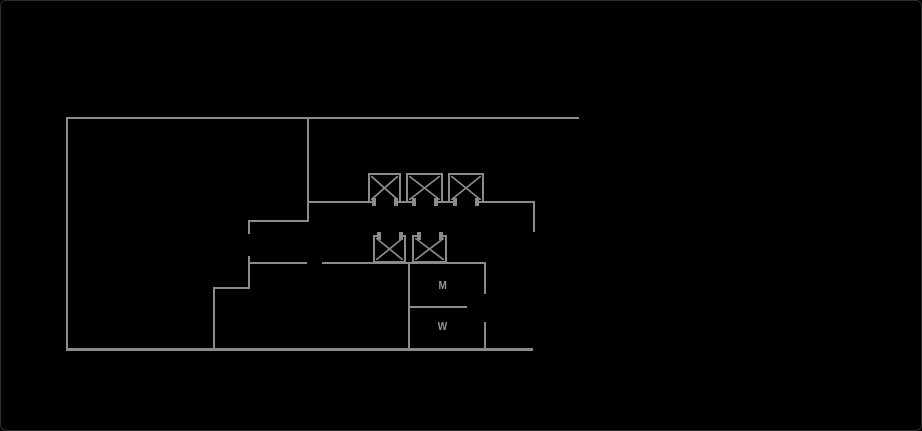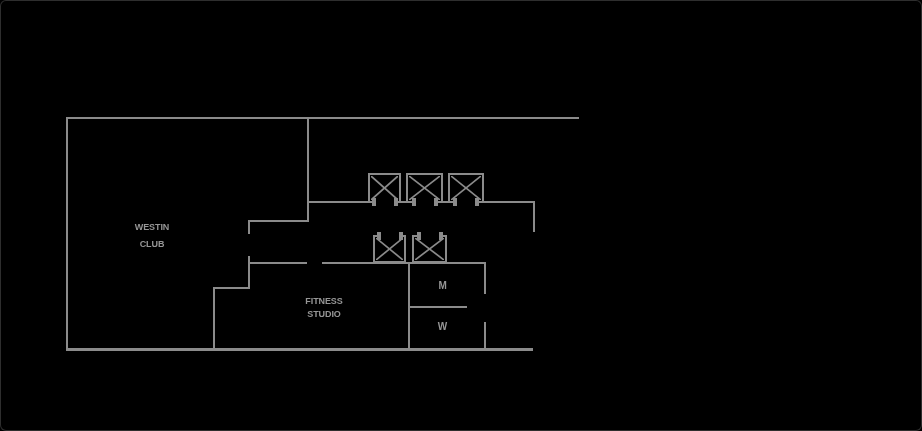--- a/index.html
+++ b/index.html
@@ -109,24 +109,16 @@
     <div class="door"></div>
   </div>
   <div class="elev door-top" style="left:412px;top:235px;width:35px;height:28px">
     <svg viewBox="0 0 10 10" preserveAspectRatio="none">
         <line x1="0" y1="0" x2="10" y2="10" vector-effect="non-scaling-stroke"></line>
         <line x1="10" y1="0" x2="0" y2="10" vector-effect="non-scaling-stroke"></line>
       </svg>
     <div class="door"></div>
   </div>
 
-  <div class="room-label lbl-westin" style="left:102px;top:219px;width:100px">
-    <div>WESTIN</div>
-    <div>CLUB</div>
-  </div>
-  <div class="room-label lbl-fitness" style="left:274px;top:295px;width:100px">
-    <div>FITNESS</div>
-    <div>STUDIO</div>
-  </div>
   <div class="room-label lbl-letter" style="left:422px;top:281px;width:41px">M</div>
   <div class="room-label lbl-letter" style="left:422px;top:322px;width:41px">W</div>
 
 </div>
 
 </body></html>

